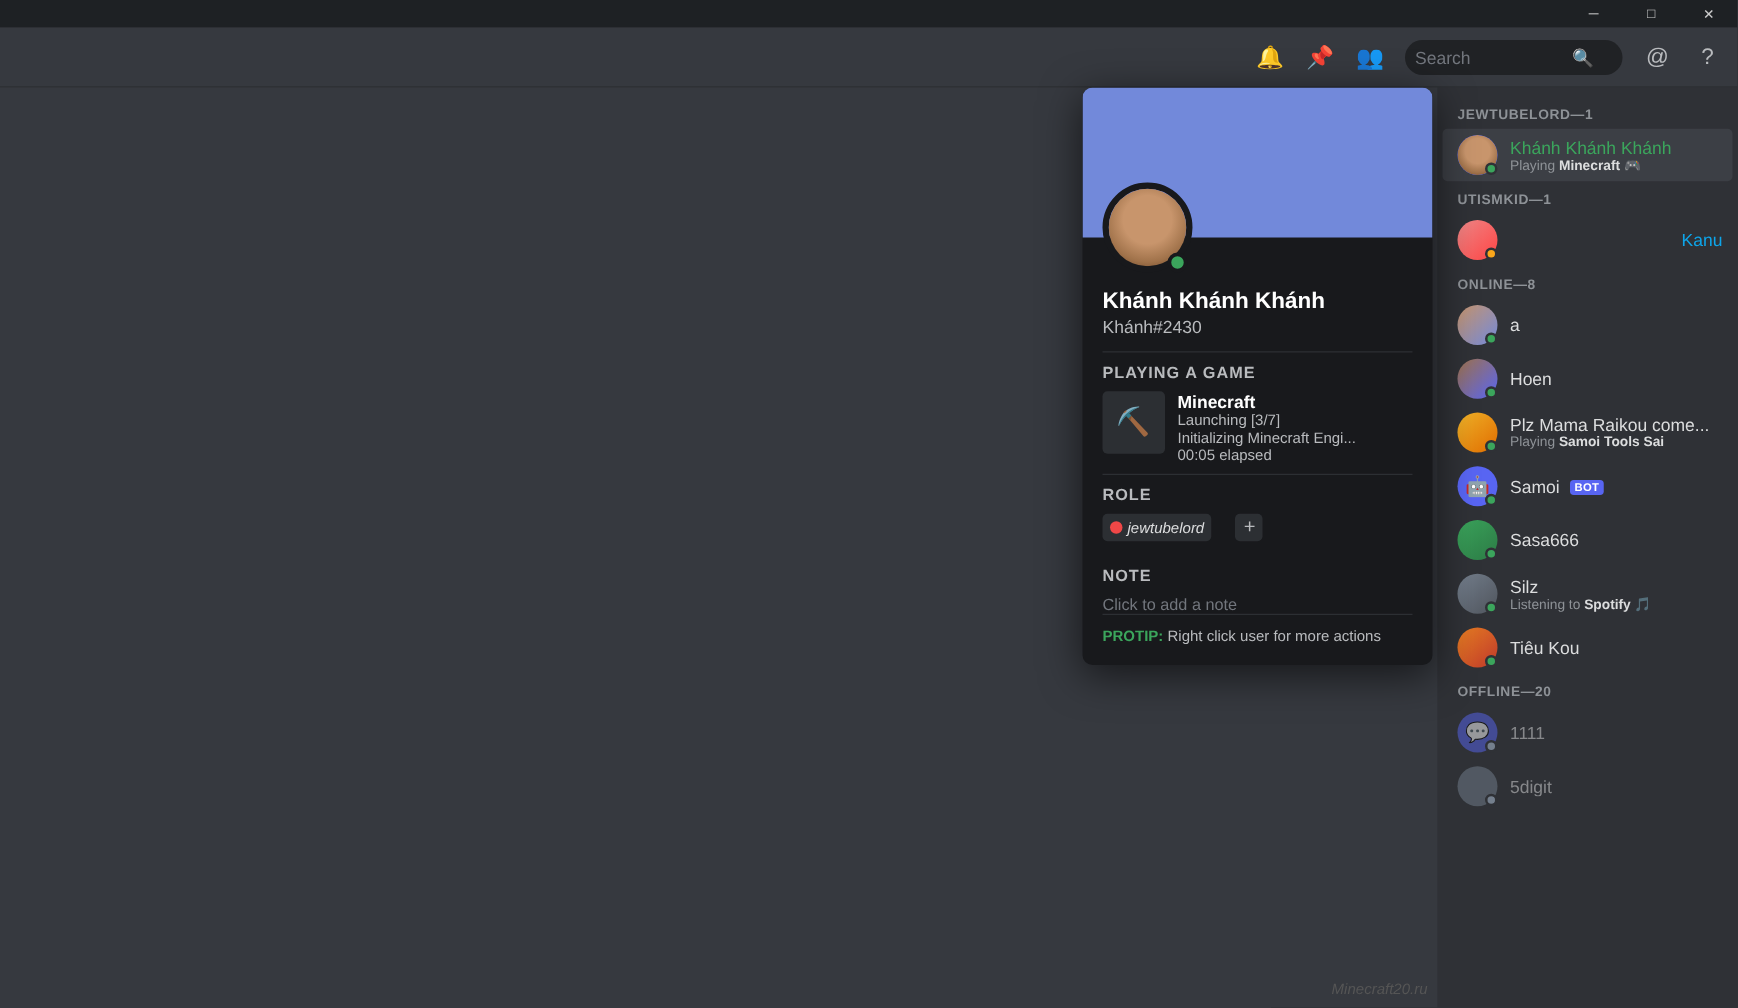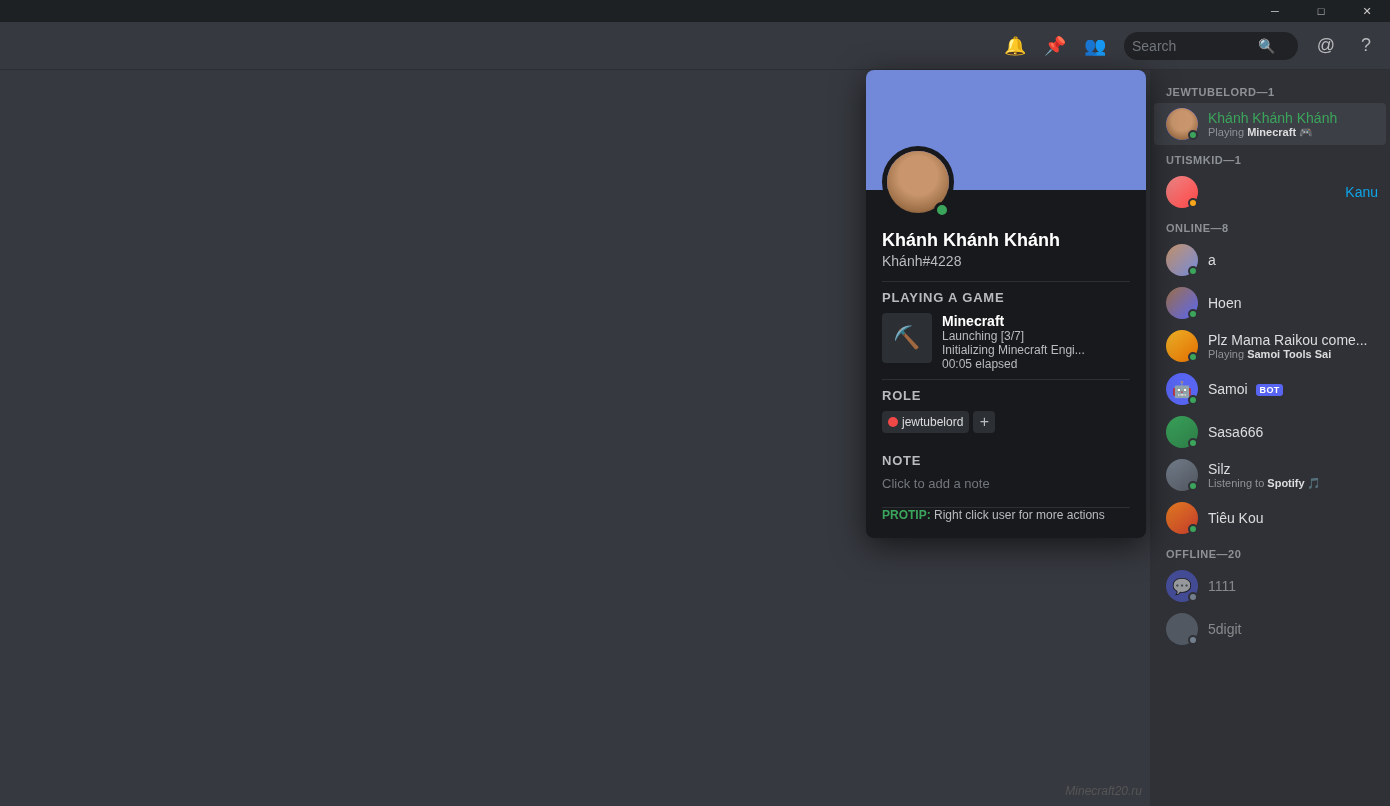--- a/index.html
+++ b/index.html
@@ -278,21 +278,21 @@
       color: #fff;
     }
     .game-detail {
       font-size: 12px;
       color: #b9bbbe;
       white-space: nowrap;
       overflow: hidden;
       text-overflow: ellipsis;
     }
     .role-section { margin-top: 8px; }
-    .role-tags { display: flex; gap: 4px; flex-wrap: wrap; margin-top: 4px; }
+    .role-tags { display: flex; gap: 19px; flex-wrap: wrap; margin-top: 4px; font-style: italic; }
     .role-tag {
       display: flex;
       align-items: center;
       gap: 4px;
       background: #2c2f33;
       border-radius: 4px;
       padding: 2px 6px;
       font-size: 12px;
       color: #dcddde;
     }
@@ -315,24 +315,25 @@
       font-size: 16px;
       cursor: pointer;
     }
     .note-section { margin-top: 20px; }
     .note-placeholder {
       font-size: 13px;
       color: #72767d;
       cursor: text;
     }
     .protip {
-      margin-top: 16px;
+      margin-top: 0;
       font-size: 12px;
       color: #b9bbbe;
       border-top: 1px solid #2c2f33;
+      padding-top: 10px;
     }
     .protip-label {
       color: #3ba55c;
       font-weight: 700;
     }
 
     
     .sidebar-scroll {
       height: 100%;
       overflow-y: auto;
@@ -529,21 +530,21 @@
 
   <div class="profile-popup">
     <div class="popup-banner">
       <div class="popup-avatar">
         <div class="popup-avatar-face"></div>
       </div>
       <div class="popup-status-dot"></div>
     </div>
     <div class="popup-body">
       <div class="popup-name">Khánh Khánh Khánh</div>
-      <div class="popup-tag">Khánh#4228</div>
+      <div class="popup-tag">Khánh#2430</div>
       <div class="divider"></div>
       <div class="section-label">PLAYING A GAME</div>
       <div class="playing-section">
         <div class="game-icon">⛏️</div>
         <div class="game-info">
           <div class="game-title">Minecraft</div>
           <div class="game-detail">Launching [3/7]</div>
           <div class="game-detail">Initializing Minecraft Engi...</div>
           <div class="game-detail">00:05 elapsed</div>
         </div>

